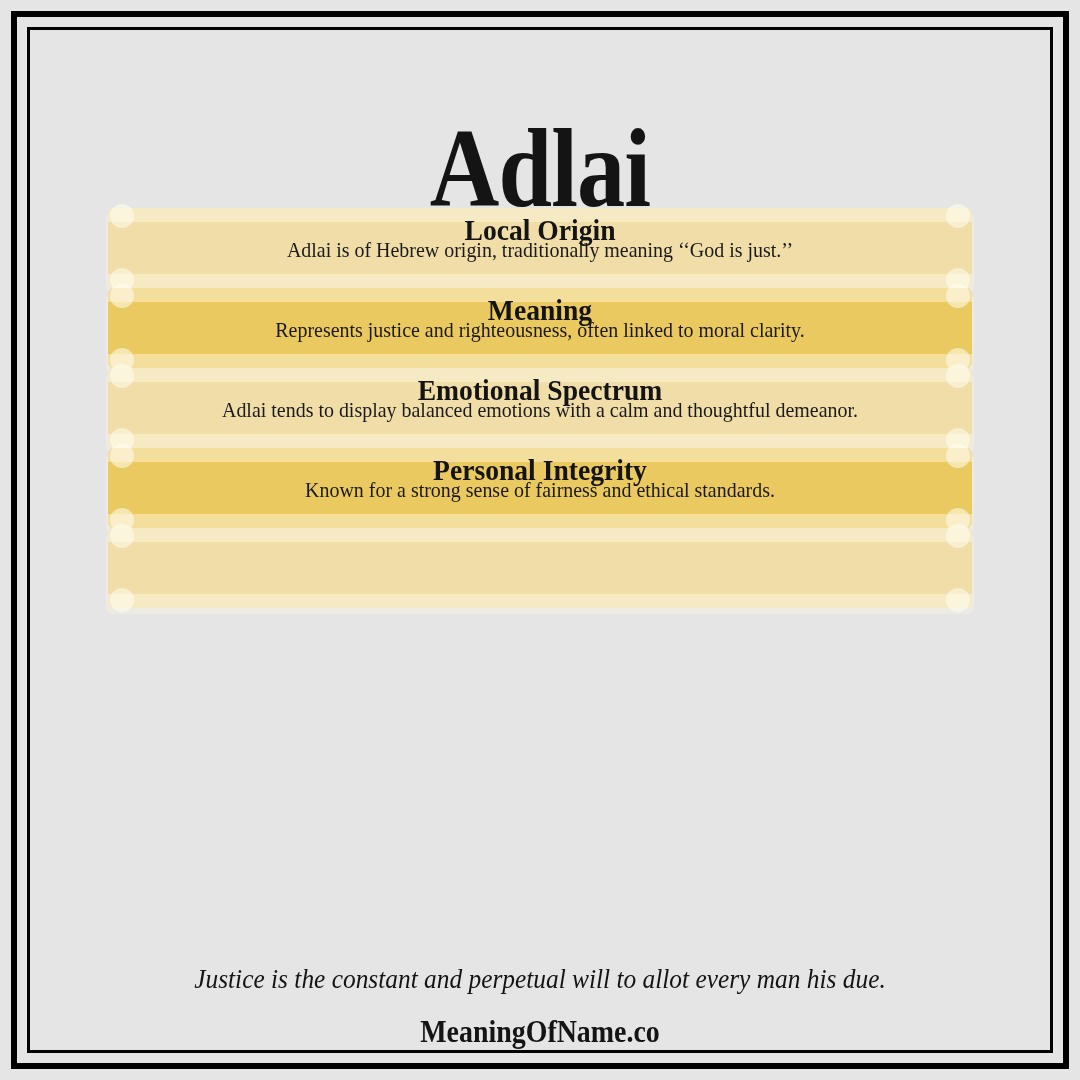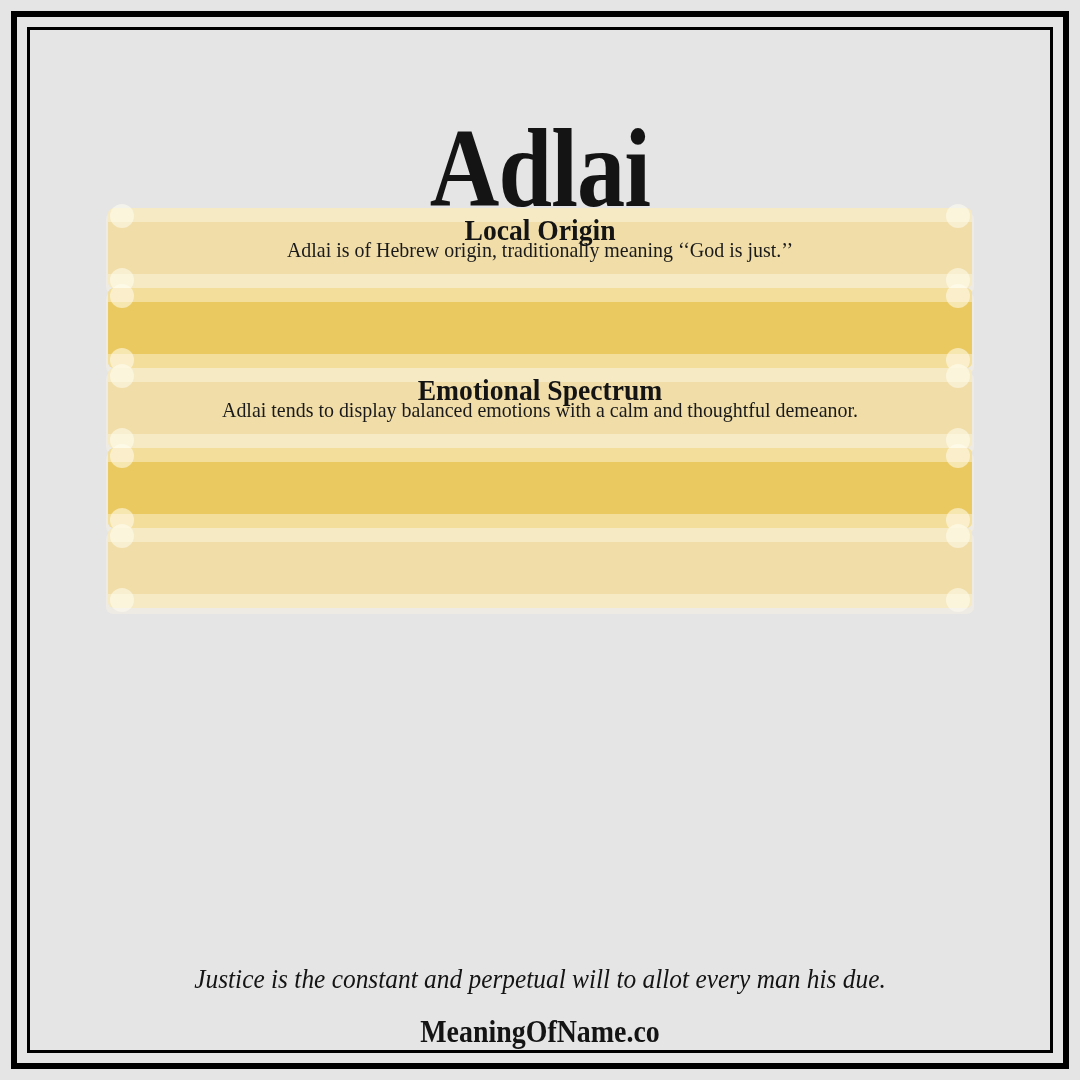--- a/index.html
+++ b/index.html
@@ -205,40 +205,48 @@
           <div class="desc">Adlai is of Hebrew origin, traditionally meaning ‘‘God is just.’’</div>
         </div>
       </div>
       <div class="card dark">
         <div class="base"></div>
         <div class="body"></div>
         <span class="nub tl"></span>
         <span class="nub tr"></span>
         <span class="nub bl"></span>
         <span class="nub br"></span>
+        <div class="text">
+          <div class="heading">Meaning</div>
+          <div class="desc">Represents justice and righteousness, often linked to moral clarity.</div>
+        </div>
       </div>
       <div class="card light">
         <div class="base"></div>
         <div class="body"></div>
         <span class="nub tl"></span>
         <span class="nub tr"></span>
         <span class="nub bl"></span>
         <span class="nub br"></span>
         <div class="text">
           <div class="heading">Emotional Spectrum</div>
           <div class="desc">Adlai tends to display balanced emotions with a calm and thoughtful demeanor.</div>
         </div>
       </div>
       <div class="card dark">
         <div class="base"></div>
         <div class="body"></div>
         <span class="nub tl"></span>
         <span class="nub tr"></span>
         <span class="nub bl"></span>
         <span class="nub br"></span>
+        <div class="text">
+          <div class="heading">Personal Integrity</div>
+          <div class="desc">Known for a strong sense of fairness and ethical standards.</div>
+        </div>
       </div>
       <div class="card light">
         <div class="base"></div>
         <div class="body"></div>
         <span class="nub tl"></span>
         <span class="nub tr"></span>
         <span class="nub bl"></span>
         <span class="nub br"></span>
       </div>
     </div>

